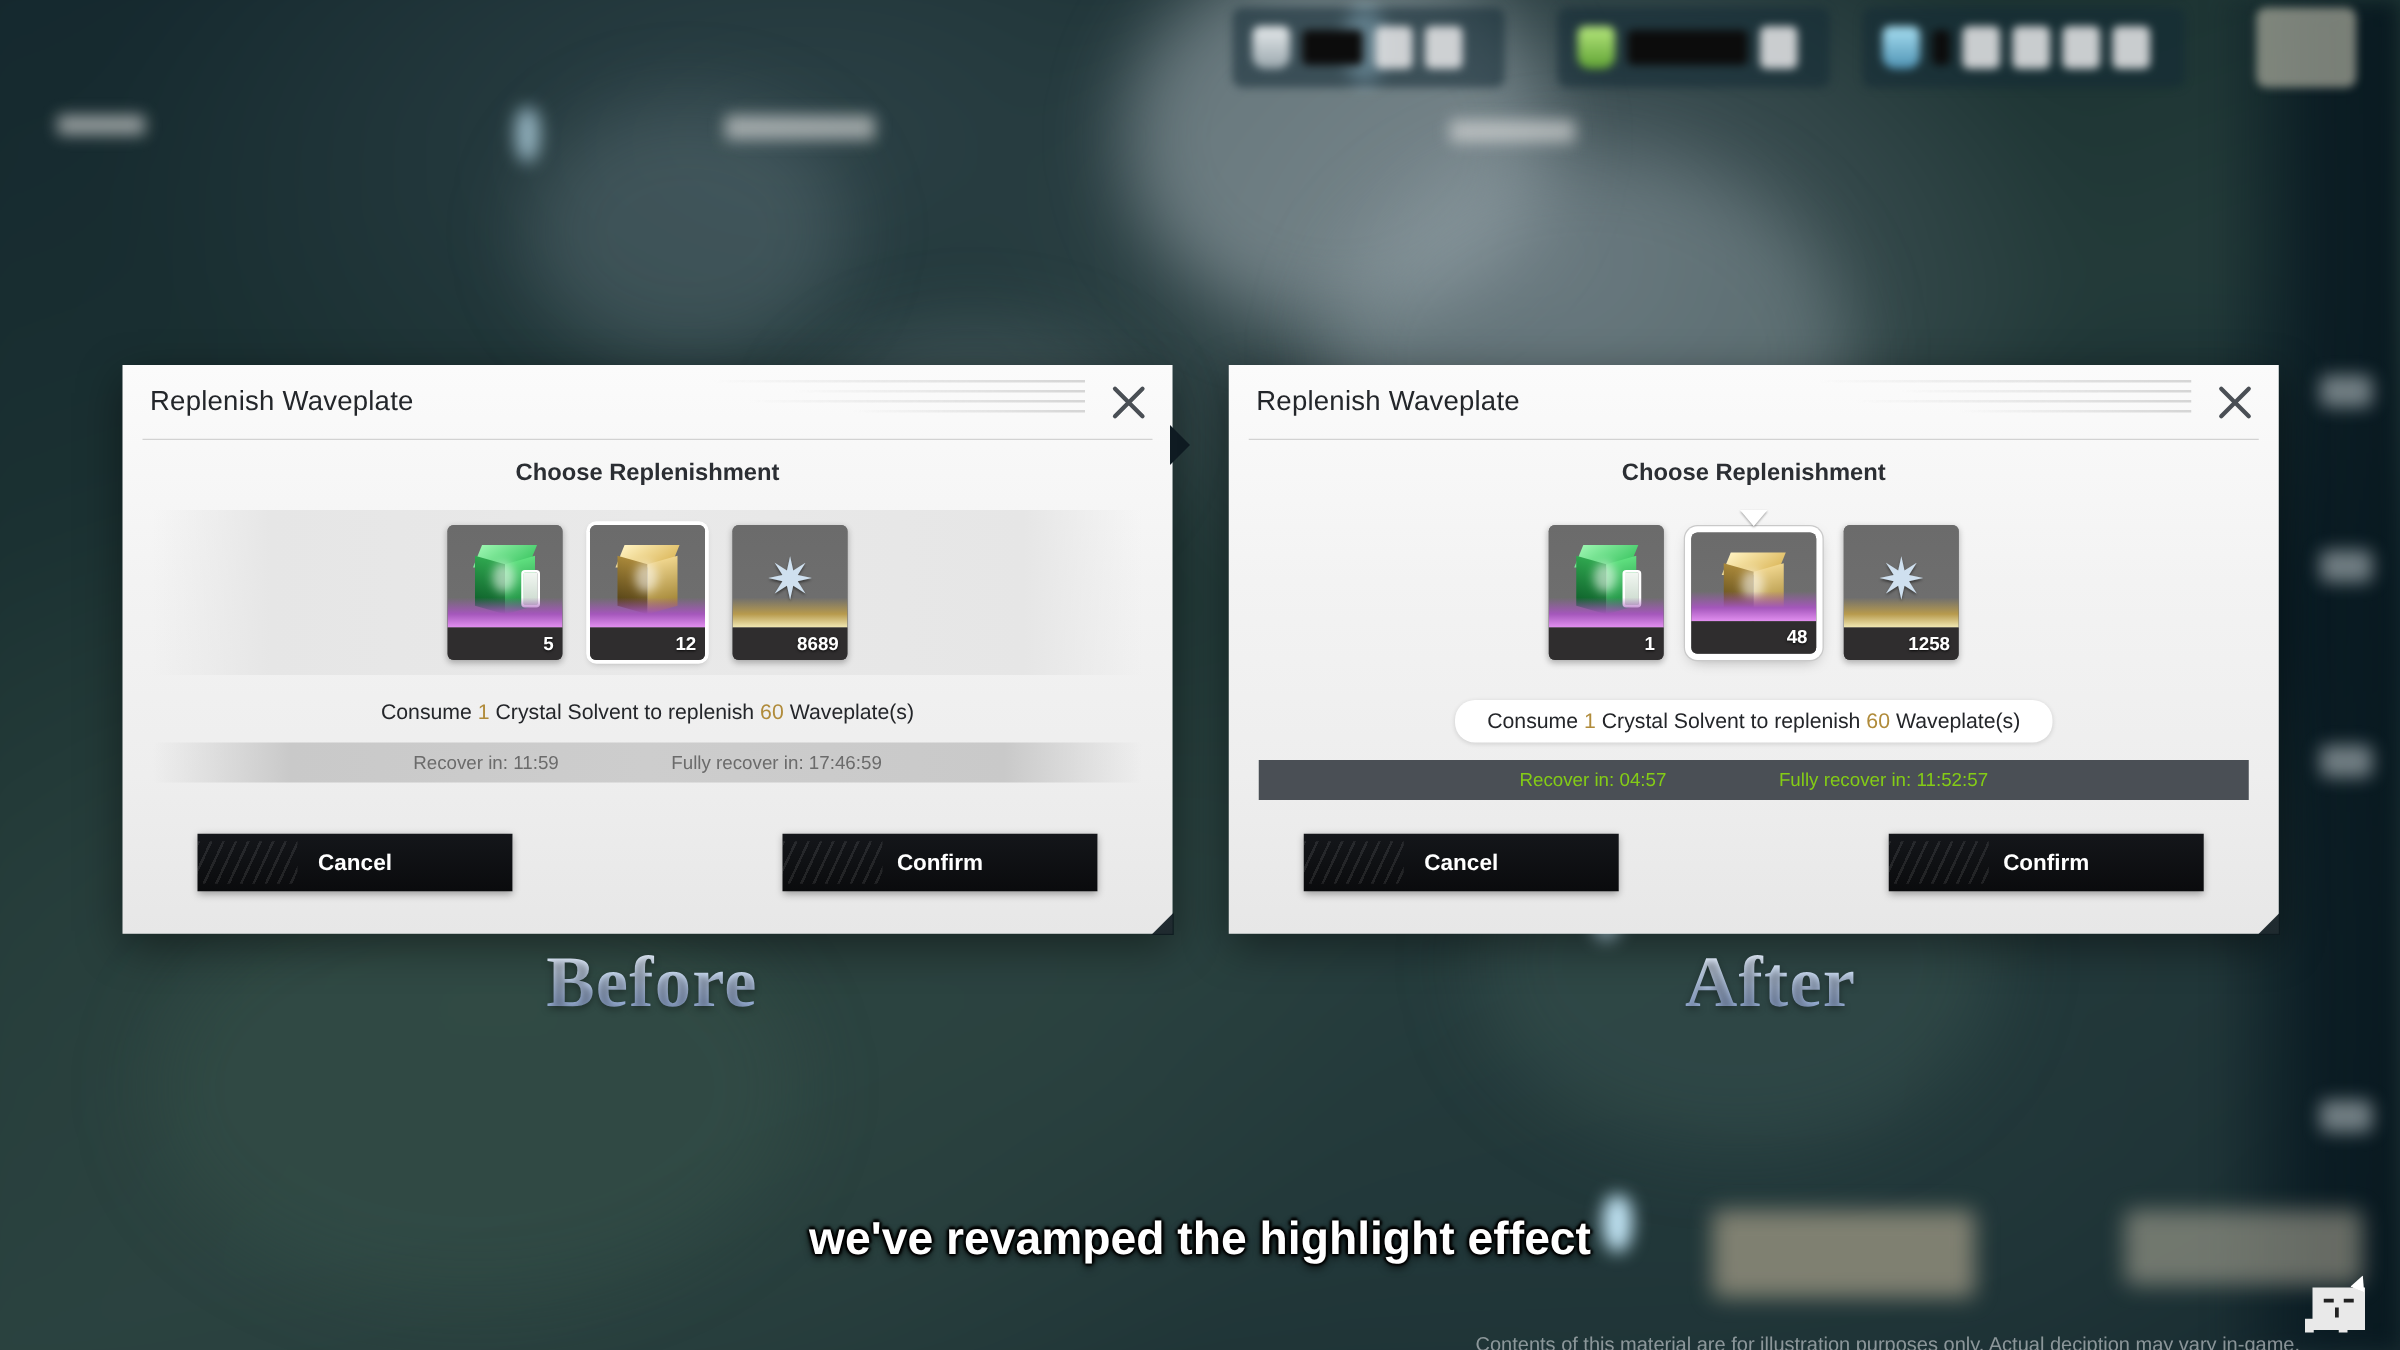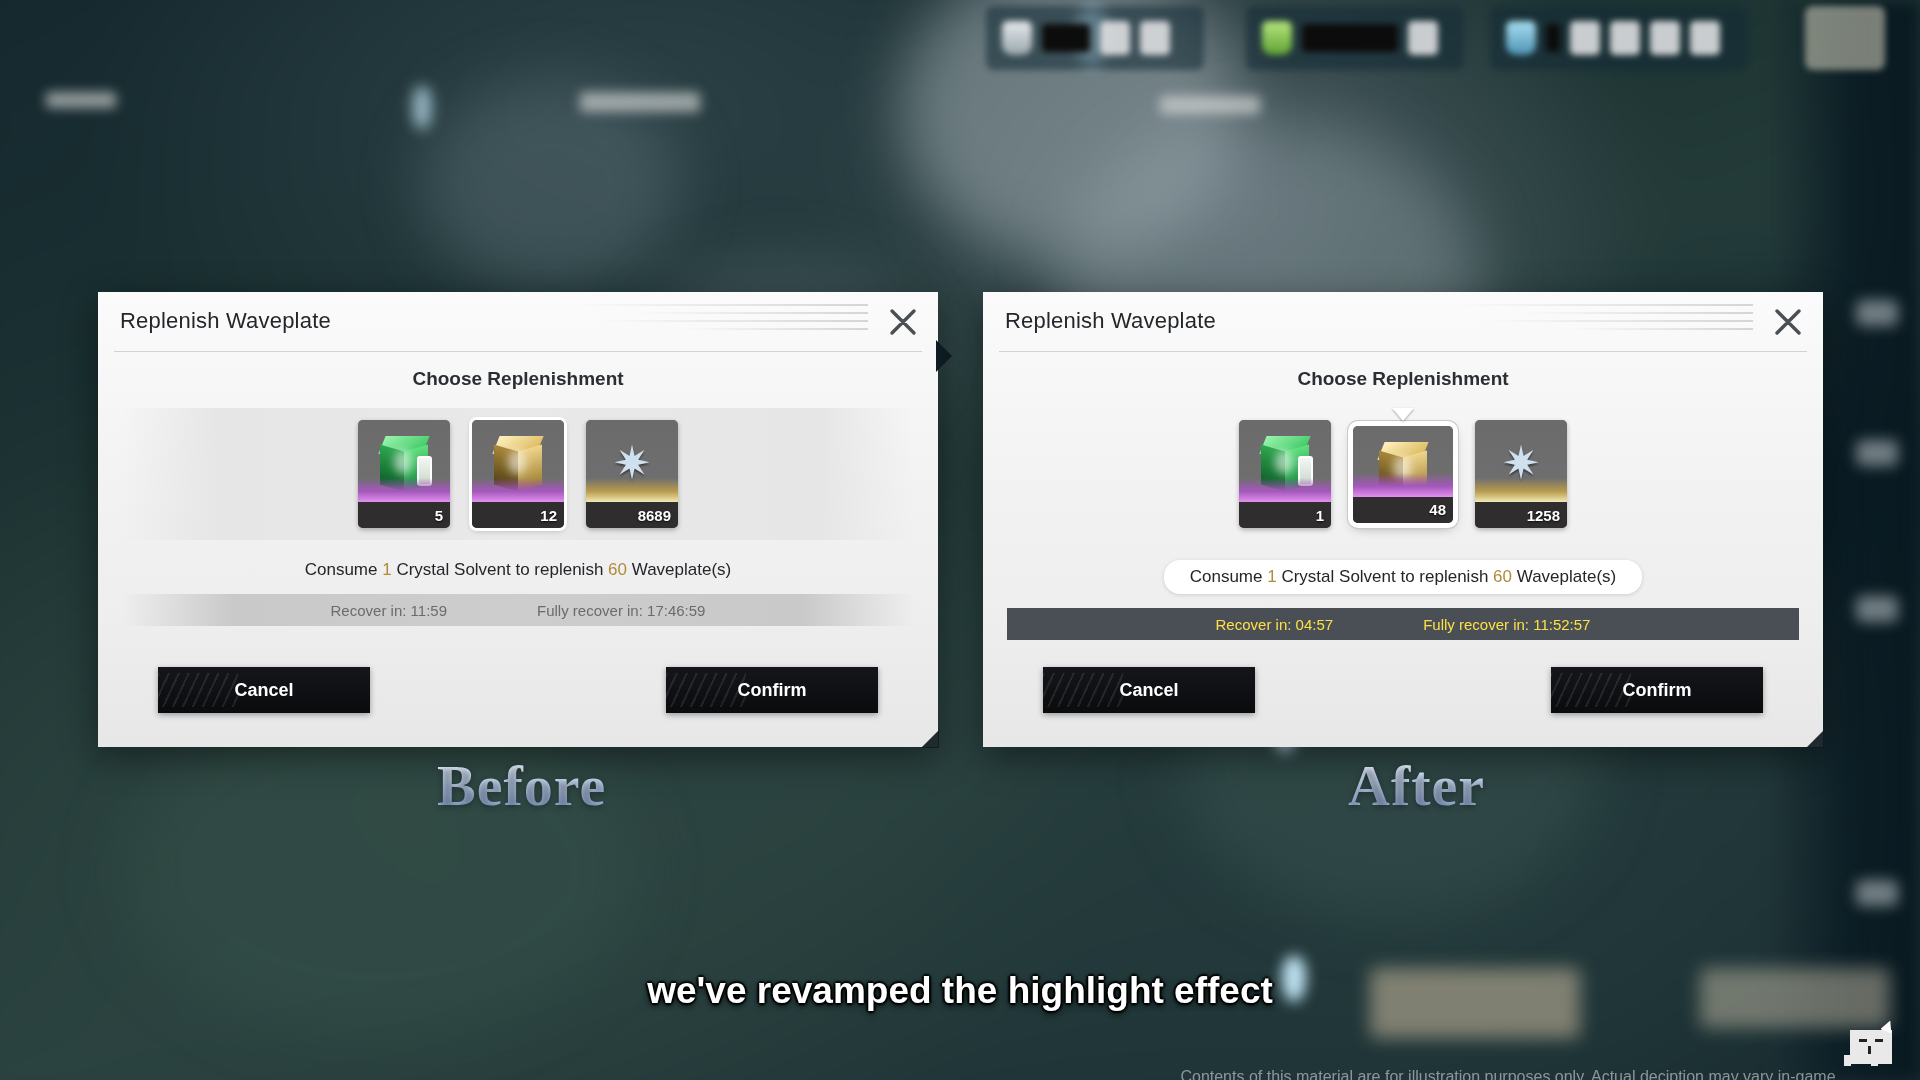--- a/index.html
+++ b/index.html
@@ -169,26 +169,26 @@
 
   .timer-bar {
     margin: 14px 24px 0; height: 32px; display: flex; align-items: center; justify-content: center; gap: 90px;
     font-size: 15px;
   }
   .timer-bar.before {
     background: linear-gradient(90deg, rgba(200,200,200,0) 0%, #c9c9c9 14%, #cdcdcd 50%, #c9c9c9 86%, rgba(200,200,200,0) 100%);
     color: #6b6b6b;
   }
   .timer-bar.after {
-    background: #4a4f55; color: #fde047;
+    background: #4a4f55; color: #84cc16;
   }
 
   .btn-row { position: absolute; left: 0; right: 0; bottom: 34px; height: 46px; }
   .ui-btn {
-    position: absolute; width: 212px; height: 46px;
+    position: absolute; width: 252px; height: 46px;
     background: linear-gradient(180deg, #14161a 0%, #0a0b0d 100%);
     color: #fff; font-size: 18px; font-weight: bold;
     display: flex; align-items: center; justify-content: center; cursor: pointer;
     box-shadow: 0 2px 6px rgba(0,0,0,.35);
     overflow: hidden;
   }
   .ui-btn::before {
     content: ""; position: absolute; left: -10px; top: 6px; width: 90px; height: 34px;
     background: repeating-linear-gradient(115deg, rgba(255,255,255,.09) 0 2px, rgba(255,255,255,0) 2px 9px);
   }

